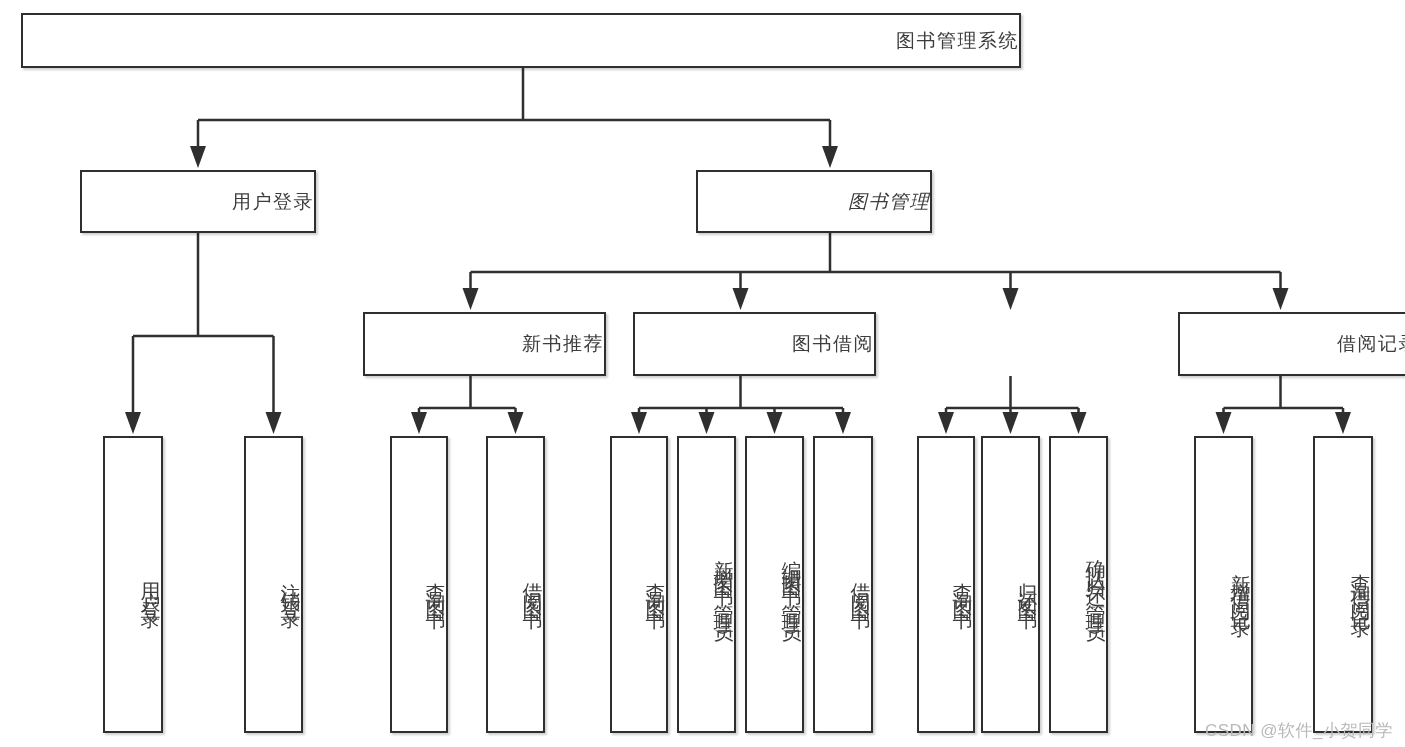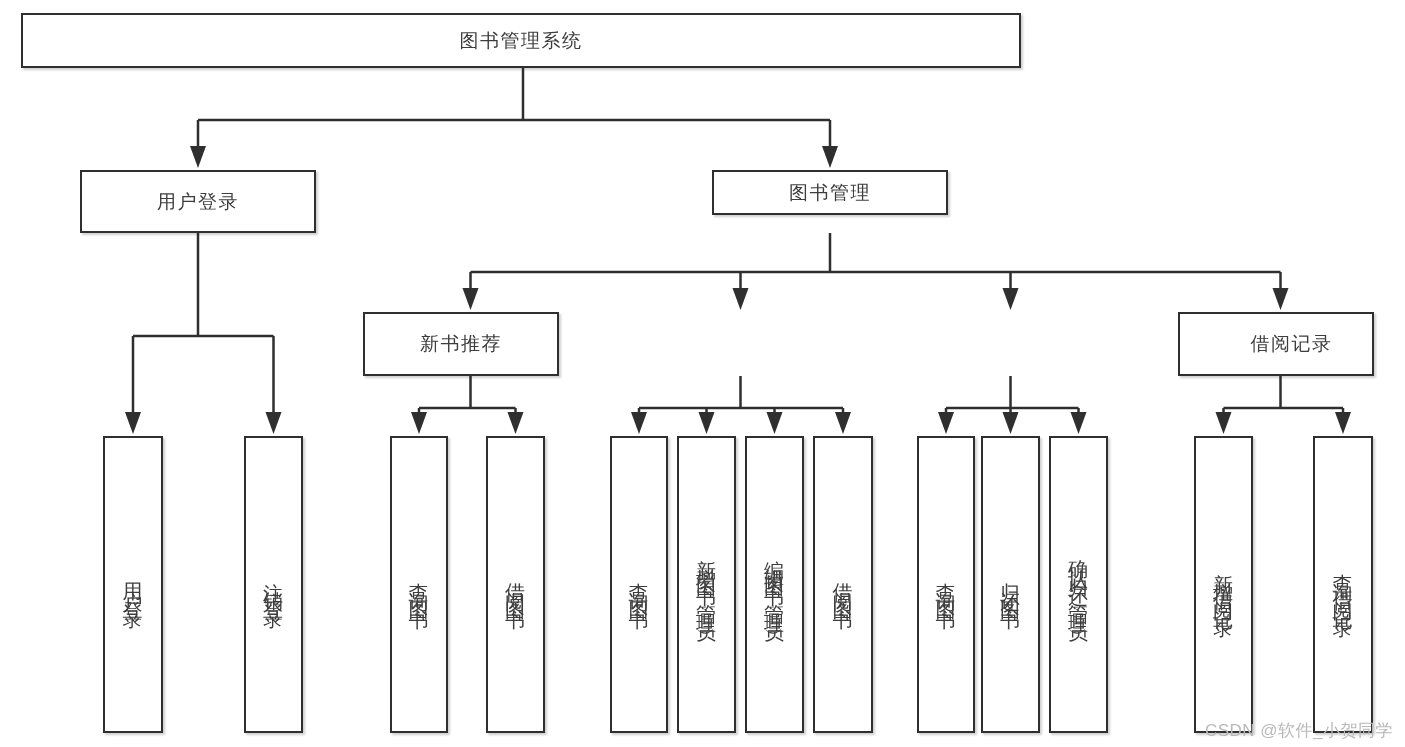--- a/index.html
+++ b/index.html
@@ -29,21 +29,21 @@
     z-index: 1;
   }
   .node {
     position: absolute;
     box-sizing: border-box;
     background: #ffffff;
     border: 2.5px solid #2f2f2f;
     box-shadow: 1.5px 1.5px 2px rgba(40,40,40,0.22);
     display: flex;
     align-items: center;
-    justify-content: center;
+    justify-content: flex-end;
     z-index: 2;
     color: #3d3d3d;
   }
   .node .h-label {
     font-size: 19px;
     letter-spacing: 1.5px;
     white-space: nowrap;
     color: #3d3d3d;
   }
   .node .v-label {
@@ -52,23 +52,23 @@
     font-size: 20px;
     line-height: 1;
     letter-spacing: 9px;
     white-space: nowrap;
     color: #3d3d3d;
   }
   
   .n-root   { left: 21px;  top: 13px;  width: 1000px; height: 55px; }
   
   .n-l2a    { left: 80px;  top: 170px; width: 236px;  height: 63px; }
-  .n-l2b    { left: 712px; top: 170px; width: 236px;  height: 45px; }
-  
-  .n-l3     { top: 312px; width: 196px; height: 64px; }
+  .n-l2b    { left: 696px; top: 170px; width: 236px;  height: 63px; font-style: italic; }
+  
+  .n-l3     { top: 312px; width: 243px; height: 64px; }
   .n-l3a    { left: 363px; }
   .n-l3b    { left: 633px; }
   .n-l3c    { left: 903px; }
   .n-l3d    { left: 1178px; padding-left: 31px; }
   
   .leaf     { top: 436px; height: 297px; }
   .n-a1 { left: 103px;  width: 60px; }
   .n-a2 { left: 244px;  width: 59px; }
   .n-b1 { left: 390px;  width: 58px; }
   .n-b2 { left: 486px;  width: 59px; }
@@ -161,20 +161,23 @@
   <div class="node n-l2a">
     <span class="h-label">用户登录</span>
   </div>
   <div class="node n-l2b">
     <span class="h-label">图书管理</span>
   </div>
 
   <div class="node n-l3 n-l3a">
     <span class="h-label">新书推荐</span>
   </div>
+  <div class="node n-l3 n-l3b">
+    <span class="h-label">图书借阅</span>
+  </div>
   <div class="node n-l3 n-l3d">
     <span class="h-label">借阅记录</span>
   </div>
 
   <div class="node leaf n-a1">
     <span class="v-label">用户登录</span>
   </div>
   <div class="node leaf n-a2">
     <span class="v-label">注销登录</span>
   </div>

